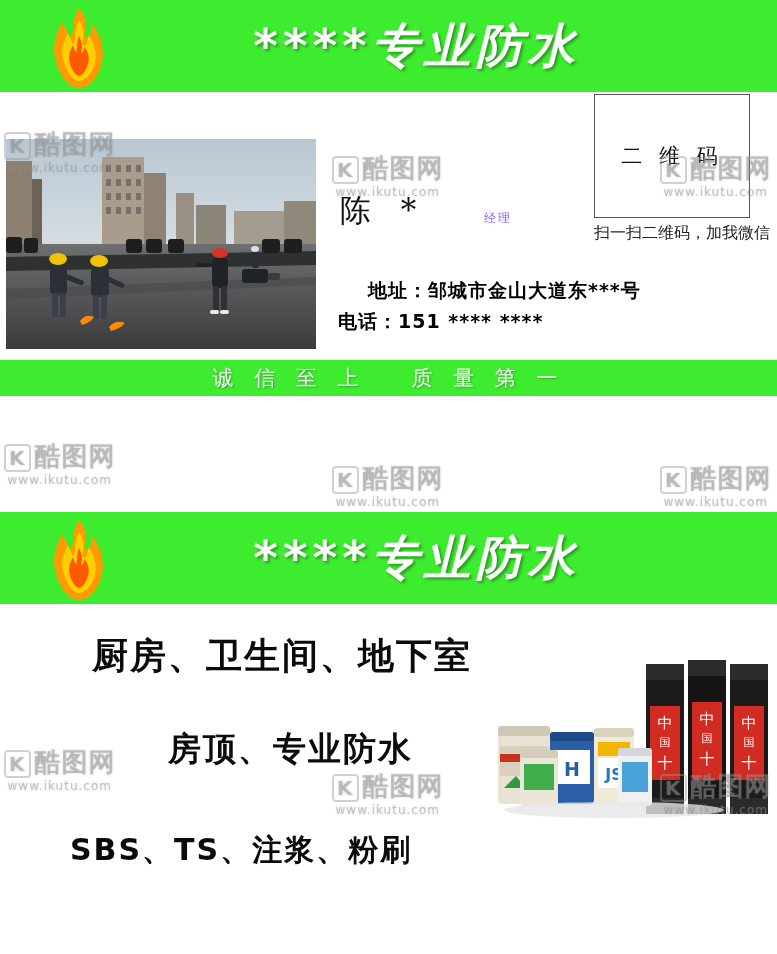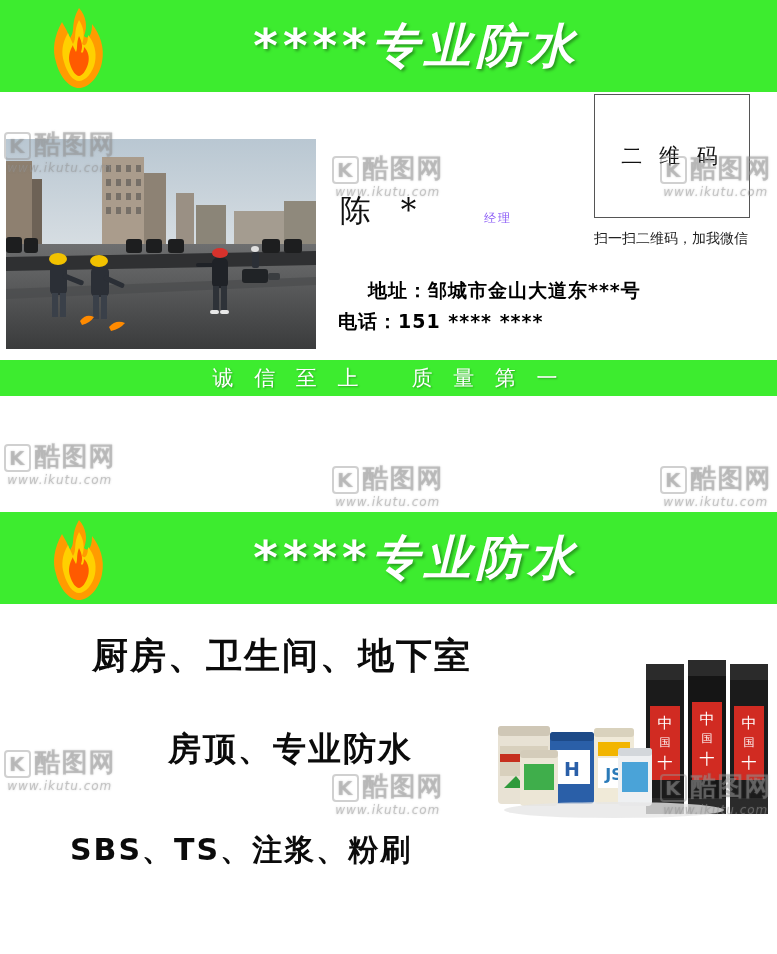--- a/index.html
+++ b/index.html
@@ -130,24 +130,23 @@
     color: #111111;
     letter-spacing: 5px;
   }
   .qr-caption {
     position: absolute;
     left: 594px;
     top: 131px;
     width: 140px;
     text-align: center;
     font-family: "DejaVu Sans", sans-serif;
-    font-size: 14px;
+    font-size: 16px;
     color: #222222;
     white-space: nowrap;
-    margin-top: 7px;
   }
 
   
   .slogan-bar {
     position: relative;
     height: 36px;
     background: #3dec2f;
     overflow: hidden;
   }
   .slogan-inner {
@@ -207,21 +206,21 @@
     font-weight: bold;
     letter-spacing: 1px;
     color: rgba(235,235,235,0.85);
   }
   .wm .small {
     font-size: 12px;
     letter-spacing: 1px;
     color: rgba(225,225,225,0.85);
   }
   .wm.dark .big { color: rgba(150,150,150,0.45); }
-  .wm.dark .small { color: rgba(150,150,150,0.45); font-style: italic; }
+  .wm.dark .small { color: rgba(150,150,150,0.45); }
 
   .wm-glyph {
     display: inline-block;
     border: 2px solid rgba(235,235,235,0.8);
     border-radius: 4px;
     padding: 0 3px;
     margin-right: 4px;
     font-size: 20px;
     line-height: 24px;
     vertical-align: middle;

